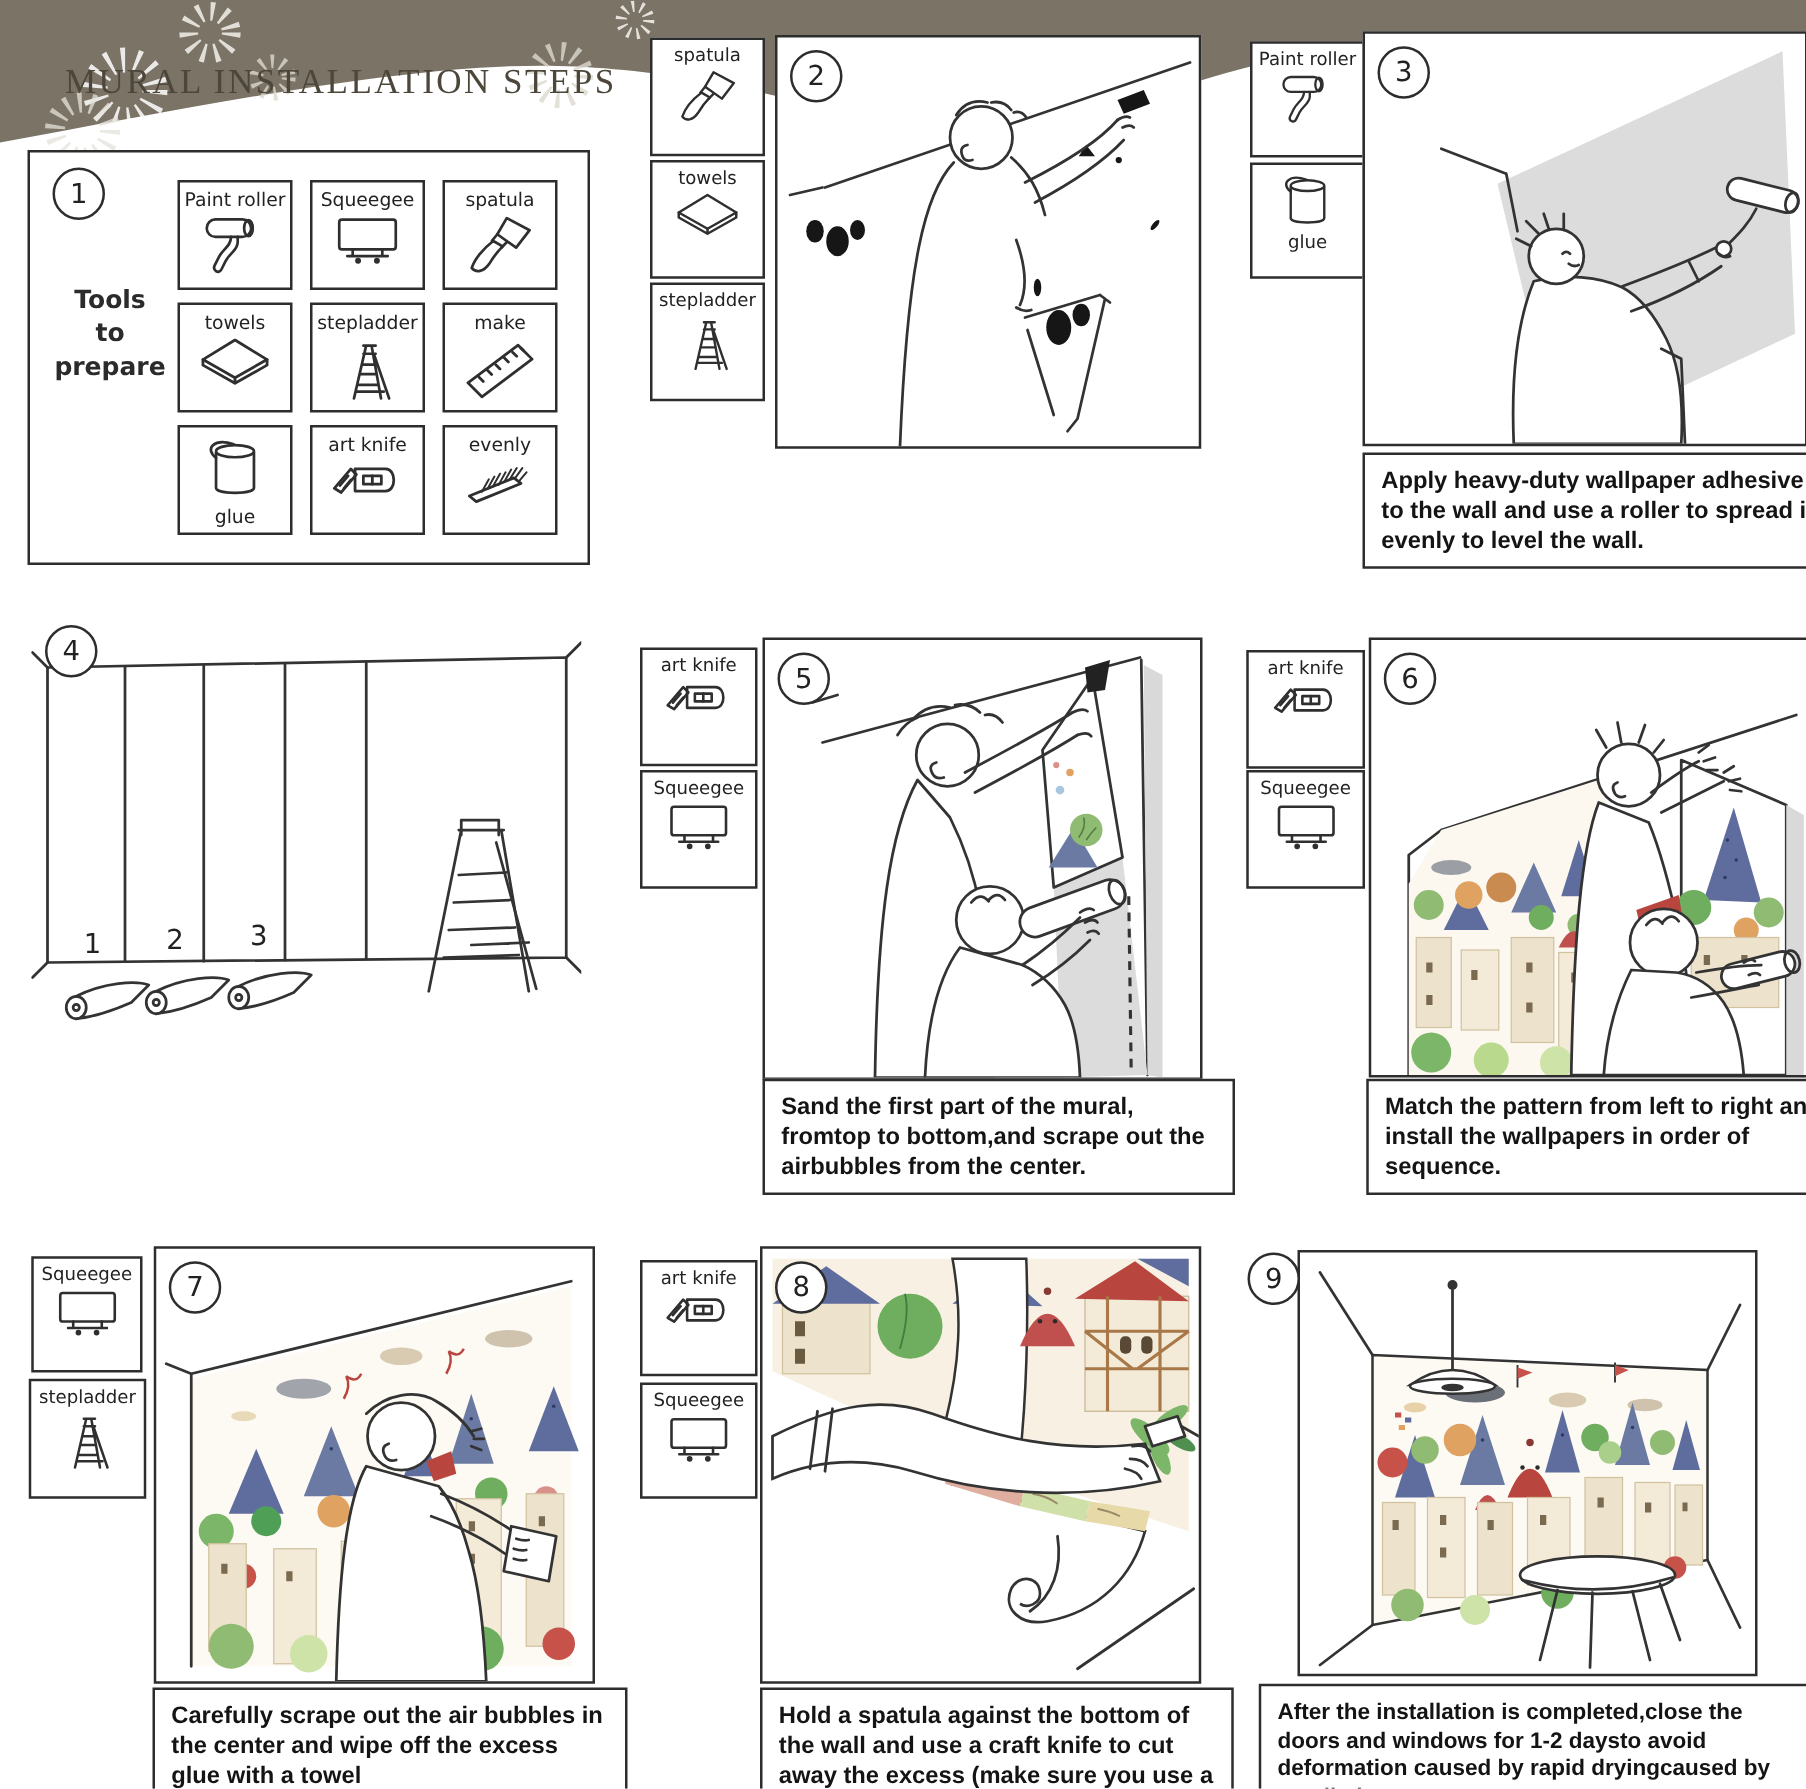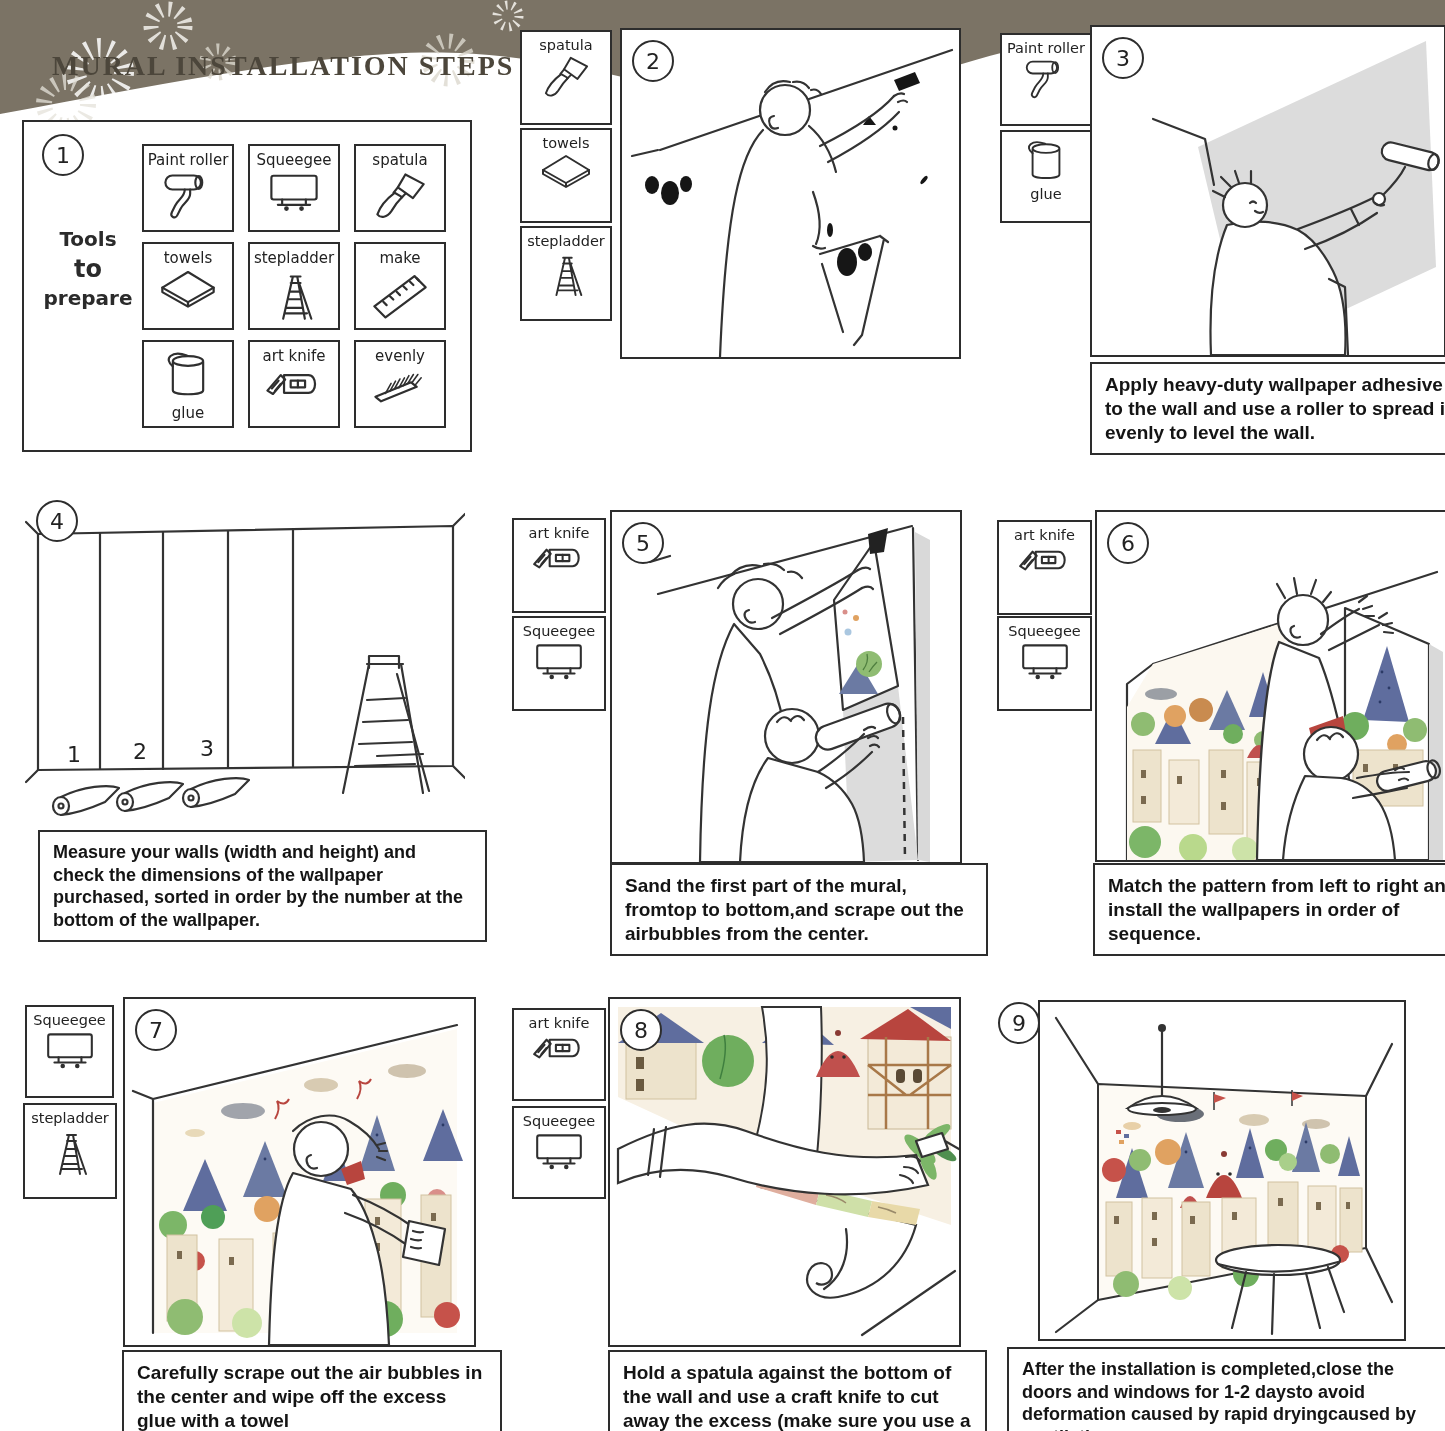--- a/index.html
+++ b/index.html
@@ -1,40 +1,40 @@
 <!DOCTYPE html>
 <html><head>
 <meta charset="utf-8">
 <style>
   html,body{margin:0;padding:0;background:#fff;}
   .page{position:relative;width:1445px;height:1431px;background:#fff;overflow:hidden;
         font-family:"Liberation Sans",sans-serif;color:#1c1c1c;}
   .band-svg{position:absolute;left:0;top:0;}
   .title{position:absolute;left:52px;top:50px;font-family:"Liberation Serif",serif;
-         font-weight:bold;font-size:28px;letter-spacing:2px;color:#4c463b;}
+         font-weight:normal;font-size:28px;letter-spacing:2px;color:#4c463b;}
   .panel{position:absolute;border:2.5px solid #2d2d2d;background:#fff;}
   .frame{position:absolute;border:2.5px solid #2d2d2d;background:#fff;}
   .frame svg{display:block;}
   .caption{position:absolute;border:2.5px solid #2d2d2d;background:#fff;
            padding:9px 13px;font-size:19px;line-height:1.25;font-weight:bold;color:#141414;}
   .cnum{position:absolute;width:38px;height:38px;border:2.4px solid #2d2d2d;border-radius:50%;
         background:#fff;display:flex;align-items:center;justify-content:center;
         font-size:22px;font-family:"DejaVu Sans",sans-serif;color:#222;z-index:4;}
   .mini{position:absolute;border:2px solid #2d2d2d;background:#fff;display:flex;
         flex-direction:column;align-items:center;padding-top:5px;gap:1px;}
   .mini .mlbl{font-size:14.5px;font-family:"DejaVu Sans",sans-serif;color:#222;}
   .tgrid{position:absolute;left:118px;top:22px;display:grid;
          grid-template-columns:repeat(3,92px);grid-auto-rows:88px;gap:10px 14px;}
   .tcard{border:2px solid #2d2d2d;background:#fff;display:flex;flex-direction:column;
          align-items:center;padding-top:5px;gap:1px;}
   .tcard .tlbl{font-size:15px;font-family:"DejaVu Sans",sans-serif;color:#222;}
   .tools-label{position:absolute;left:12px;top:104px;width:104px;text-align:center;
                font-family:"DejaVu Sans",sans-serif;font-weight:bold;color:#2b2b2b;line-height:1.35;}
   .tools-label .big{font-size:20px;}
-  .tools-label .small{font-size:24px;}
+  .tools-label .small{font-size:20px;}
   .ic *{stroke:#2f2f2f;stroke-width:2;fill:none;stroke-linecap:round;stroke-linejoin:round;}
   .art .ink{stroke:#333;stroke-width:2.2;fill:none;stroke-linecap:round;stroke-linejoin:round;}
   .art .inkf{stroke:#333;stroke-width:2.2;fill:#fff;stroke-linecap:round;stroke-linejoin:round;}
 </style>
 </head>
 <body>
 
 <div class="page">
 
   <svg class="band-svg" width="1445" height="135" viewBox="0 0 1445 135">
@@ -240,21 +240,20 @@
         <circle cx="166" cy="300" r="2.5"></circle>
       <path d="M166 291 C188 280 214 278 224 282 L210 296 C192 304 176 308 166 309"></path>
     </g>
     <g class="ink">
       <path d="M318 295 L344 166 M398 295 L376 166 M342 166 L378 166"></path>
       <path d="M344 170 L344 158 L374 158 L374 170"></path>
       <path d="M330 268 L390 266 M334 246 L387 244 M338 224 L383 222 M342 202 L380 200"></path>
       <path d="M372 176 L404 293 M352 258 L398 256"></path>
     </g>
   </svg>
-  <div class="caption" style="left:38px;top:830px;width:419px;font-size:18px;">Measure your walls (width and height) and check the dimensions of the wallpaper purchased, sorted in order by the number at the bottom of the wallpaper.</div>
 
   <div class="mini" style="left:512px;top:518px;width:90px;height:86px;">
     <div class="mlbl">art knife</div>
     <svg class="ic" width="58" height="32" viewBox="0 0 56 30">
       <path d="M19 7 L41 7 C49 7 49 23 41 23 L19 23 Z"></path>
         <rect x="25" y="12" width="13" height="6"></rect>
       <path d="M31.5 12 L31.5 18"></path>
         <polygon points="4,21 16,7 20,11 9,24"></polygon>
         <path d="M8 19 L14 12 M11 21 L16 15"></path>
       </svg>

